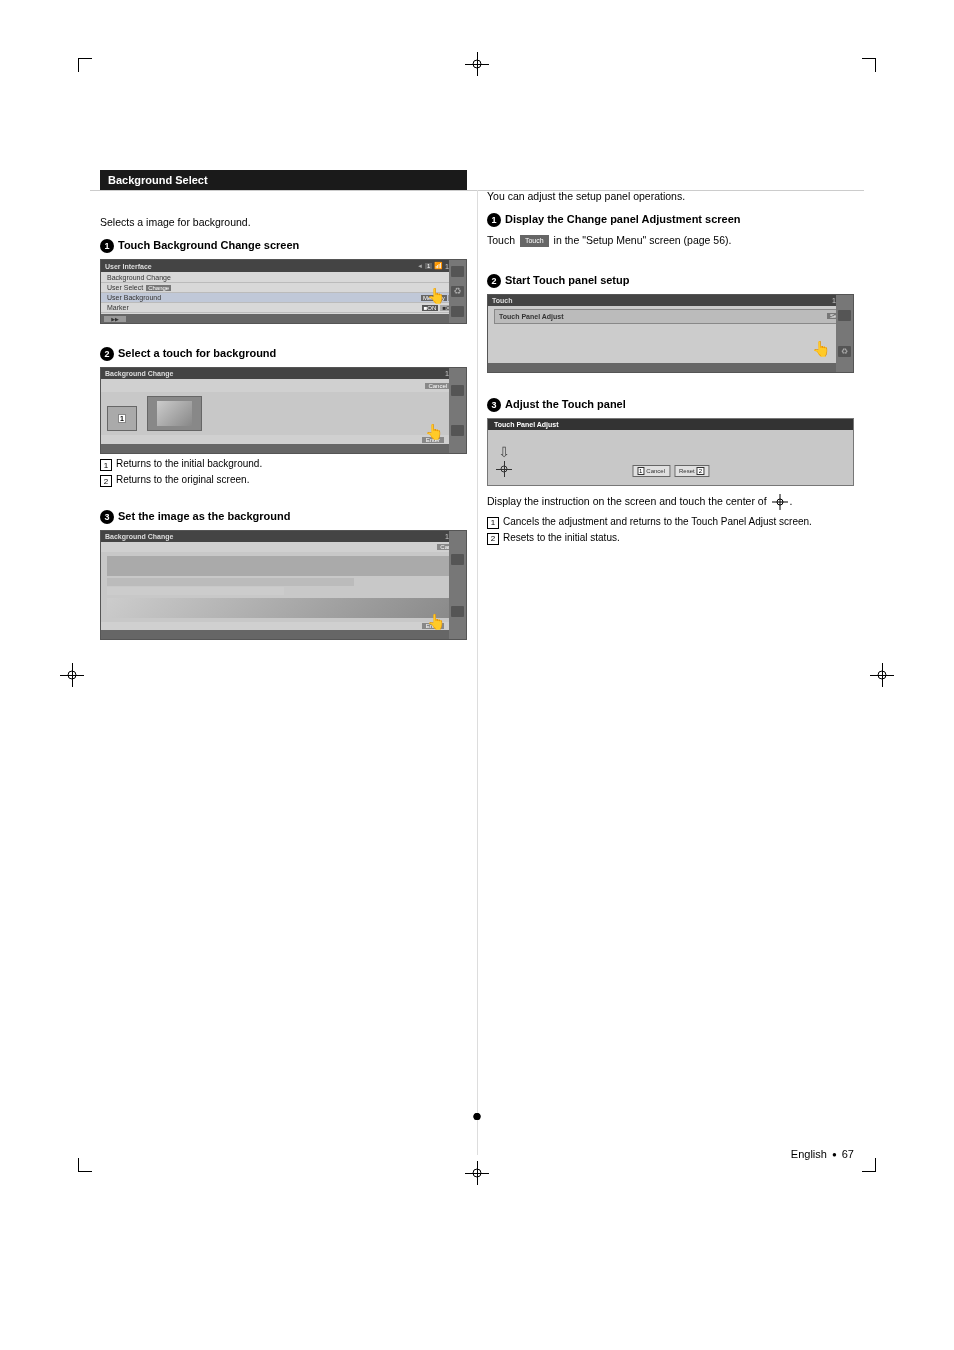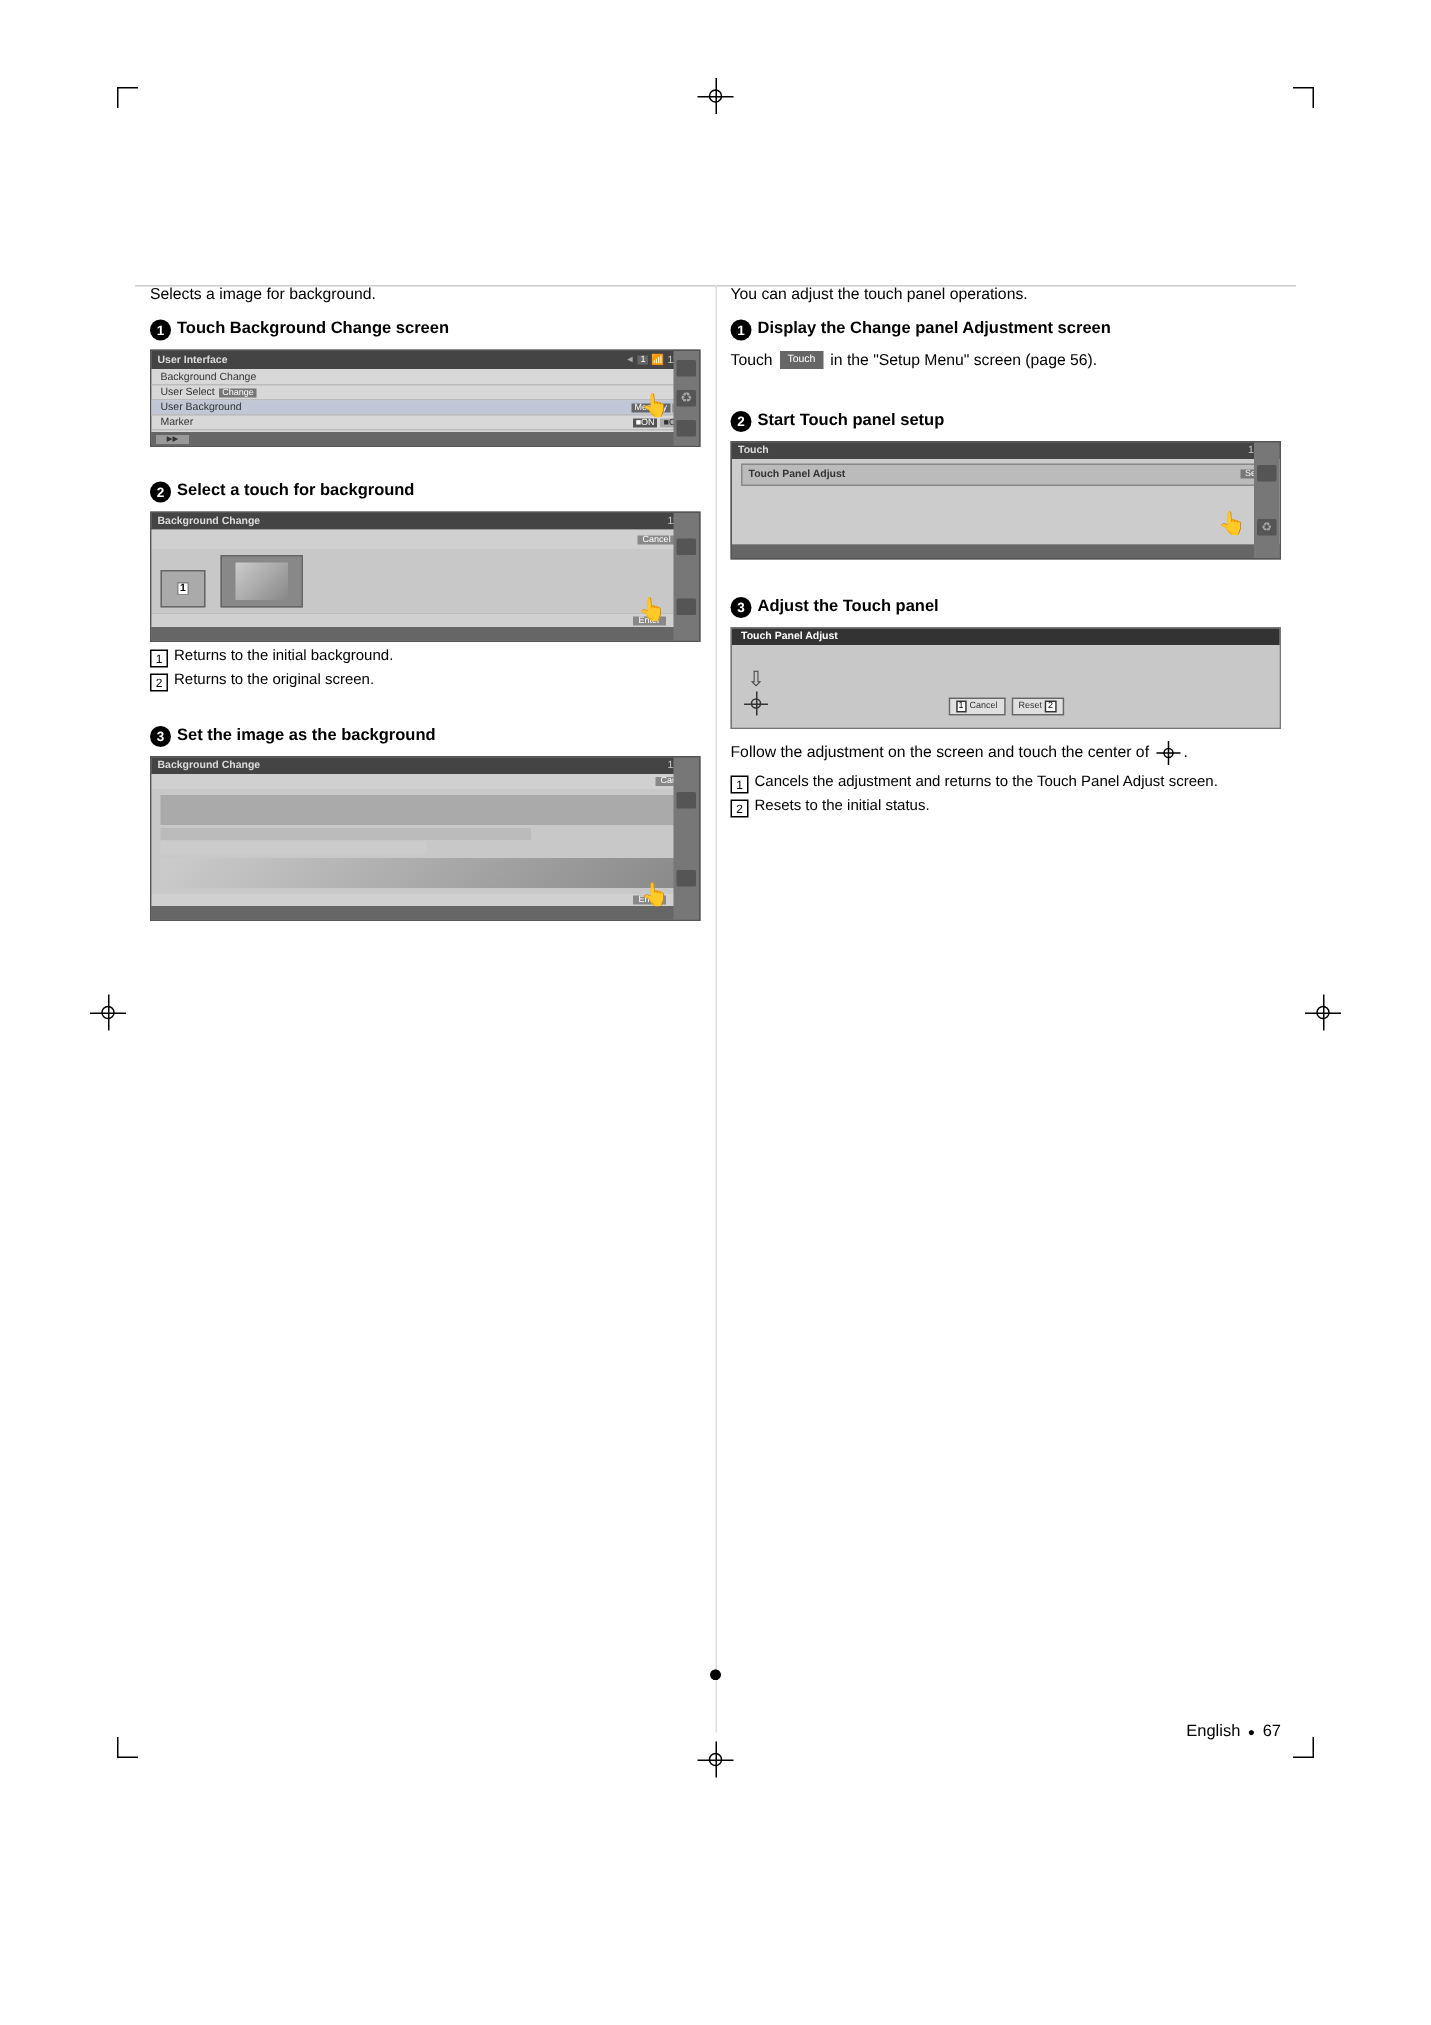--- a/index.html
+++ b/index.html
@@ -157,20 +157,21 @@
 </div>
 
 <div style="position:absolute; top:190px; left:90px; right:90px; height:1px; background:#ccc;"></div>
 
 <div style="position:absolute; top:190px; bottom:195px; left:50%; width:1px; background:#ddd;"></div>
 
 <div class="main-content">
 
   <div class="left-column">
 
+    <div class="section-header">Background Select</div>
 
     <div class="section-desc">Selects a image for background.</div>
 
     <div class="step-section">
       <div class="step-header">
         <div class="step-badge">1</div>
         <div class="step-title">Touch Background Change screen</div>
       </div>
 
       <div style="position:relative; width:100%; background:#888; border:1px solid #555; margin-bottom:8px;">
@@ -301,21 +302,21 @@
         <div style="position:absolute; bottom:8px; right:20px; font-size:15px; color:#333;">👆</div>
       </div>
     </div>
 
     <div style="position:absolute; bottom:0; left:50%; width:7px; height:7px; background:#000; border-radius:50%; transform:translateX(-50%);"></div>
   </div>
 
   <div class="right-column">
 
 
-    <div class="section-desc">You can adjust the touch panel operations.</div>
+    <div class="section-desc">You can adjust the setup panel operations.</div>
 
     <div class="step-section">
       <div class="step-header">
         <div class="step-badge">1</div>
         <div class="step-title">Display the Change panel Adjustment screen</div>
       </div>
       <div style="font-size:10.5px; margin-bottom:10px; line-height:1.5;">
         <span>Touch </span>
         <span style="display:inline-block; background:#666; color:#fff; font-size:7px; padding:1px 5px; margin: 0 2px; vertical-align:middle;">Touch</span>
         <span> in the "Setup Menu" screen (page 56).</span>
@@ -378,21 +379,21 @@
             </div>
             <div style="border:1px solid #666; background:#e0e0e0; font-size:6px; padding:1px 4px; display:flex; align-items:center; gap:2px;">
               <span style="font-size:6px; color:#333;">Reset</span>
               <span style="border:1px solid #333; font-size:6px; padding:0 1px; background:#fff;">2</span>
             </div>
           </div>
         </div>
       </div>
 
       <div style="font-size:10.5px; margin-bottom:6px; line-height:1.5;">
-        <span>Follow the adjustment on the screen and touch the center of</span>
+        <span>Display the instruction on the screen and touch the center of</span>
         <span style="display:inline-block; position:relative; width:16px; height:16px; vertical-align:middle; margin: 0 2px;">
           <span style="position:absolute; left:50%; top:0; width:1px; height:16px; background:#000; transform:translateX(-50%);"></span>
           <span style="position:absolute; top:50%; left:0; width:16px; height:1px; background:#000; transform:translateY(-50%);"></span>
           <span style="position:absolute; left:50%; top:50%; transform:translate(-50%,-50%); width:7px; height:7px; border:1px solid #000; border-radius:50%;"></span>
         </span>.
       </div>
 
       <div>
         <div class="note-item">
           <div class="note-badge">1</div>

